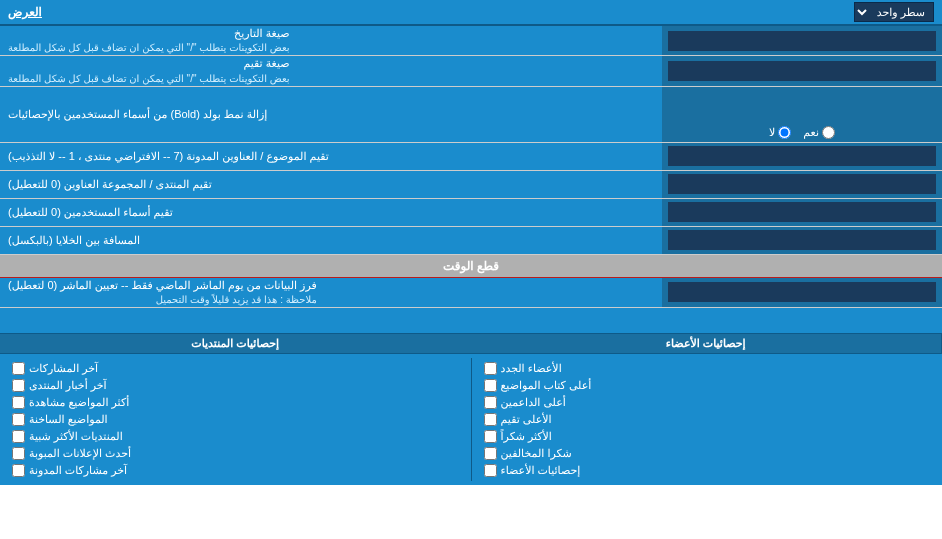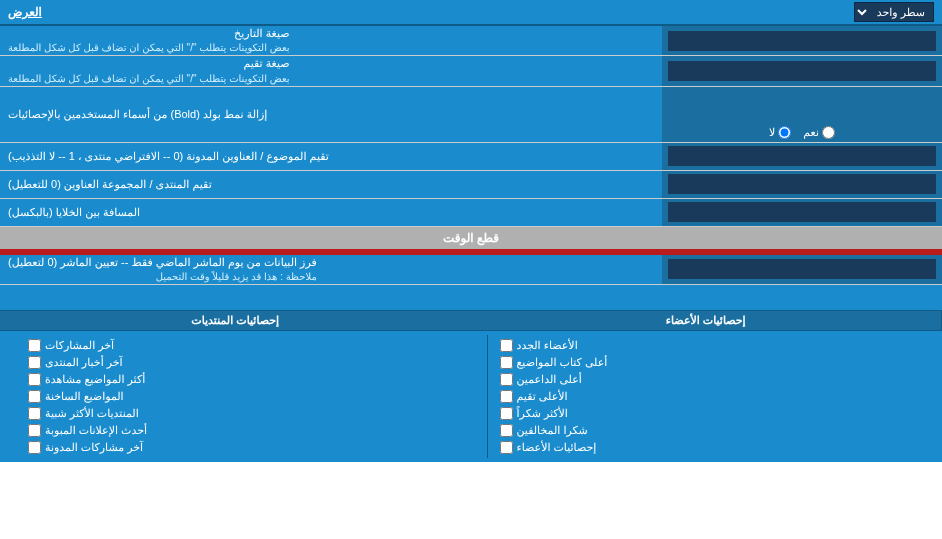--- a/index.html
+++ b/index.html
@@ -112,21 +112,21 @@
     }
 
     
     .section-header {
       background: #b0b0b0;
       color: #fff;
       font-weight: bold;
       padding: 4px 8px;
       font-size: 12px;
       text-align: center;
-      border-bottom: 6px solid #b91c1c;
+      border-bottom: 1px solid #b91c1c;
     }
 
     .checkbox-item {
       display: flex;
       align-items: center;
       gap: 4px;
       color: #fff;
       font-size: 11px;
       padding: 2px 0;
       justify-content: flex-end;
@@ -187,30 +187,36 @@
         <span>لا</span>
       </label>
     </div>
     <div class="row-label">إزالة نمط بولد (Bold) من أسماء المستخدمين بالإحصائيات</div>
   </div>
 
   <div class="row">
     <div class="row-input">
       <input type="text" style="">
     </div>
-    <div class="row-label">تقيم الموضوع / العناوين المدونة (0 -- الافتراضي منتدى ، 1 -- لا التذذيب)</div>
+    <div class="row-label">تقيم الموضوع / العناوين المدونة (7 -- الافتراضي منتدى ، 1 -- لا التذذيب)</div>
   </div>
 
   <div class="row">
     <div class="row-input">
       <input type="text" style="">
     </div>
     <div class="row-label">تقيم المنتدى / المجموعة العناوين (0 للتعطيل)</div>
   </div>
 
+  <div class="row">
+    <div class="row-input">
+      <input type="text" style="">
+    </div>
+    <div class="row-label">تقيم أسماء المستخدمين (0 للتعطيل)</div>
+  </div>
 
   <div class="row">
     <div class="row-input">
       <input type="text" style="">
     </div>
     <div class="row-label">المسافة بين الخلايا (بالبكسل)</div>
   </div>
 
   <div class="section-header">
     <span>قطع الوقت</span>
@@ -263,21 +269,21 @@
       <div class="checkbox-item">
         <span>شكرا المخالفين</span>
         <input type="checkbox" style="">
       </div>
       <div class="checkbox-item">
         <span>إحصائيات الأعضاء</span>
         <input type="checkbox" style="">
       </div>
     </div>
 
-    <div style="flex:1; padding:2px 28px; border-right: 1px solid #0e5a88;">
+    <div style="flex:1; padding:2px 12px; border-right: 1px solid #0e5a88;">
       <div class="checkbox-item">
         <span>آخر المشاركات</span>
         <input type="checkbox" style="">
       </div>
       <div class="checkbox-item">
         <span>آخر أخبار المنتدى</span>
         <input type="checkbox" style="">
       </div>
       <div class="checkbox-item">
         <span>أكثر المواضيع مشاهدة</span>

